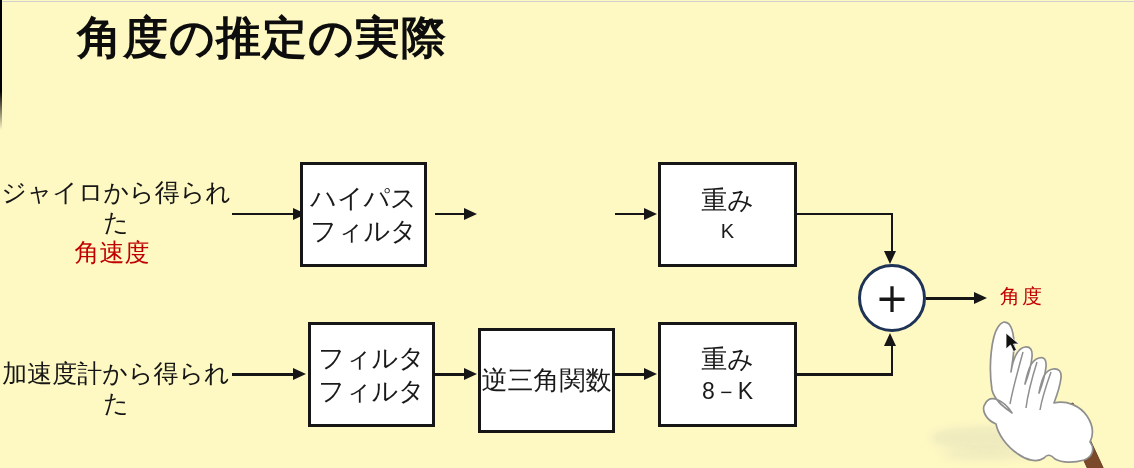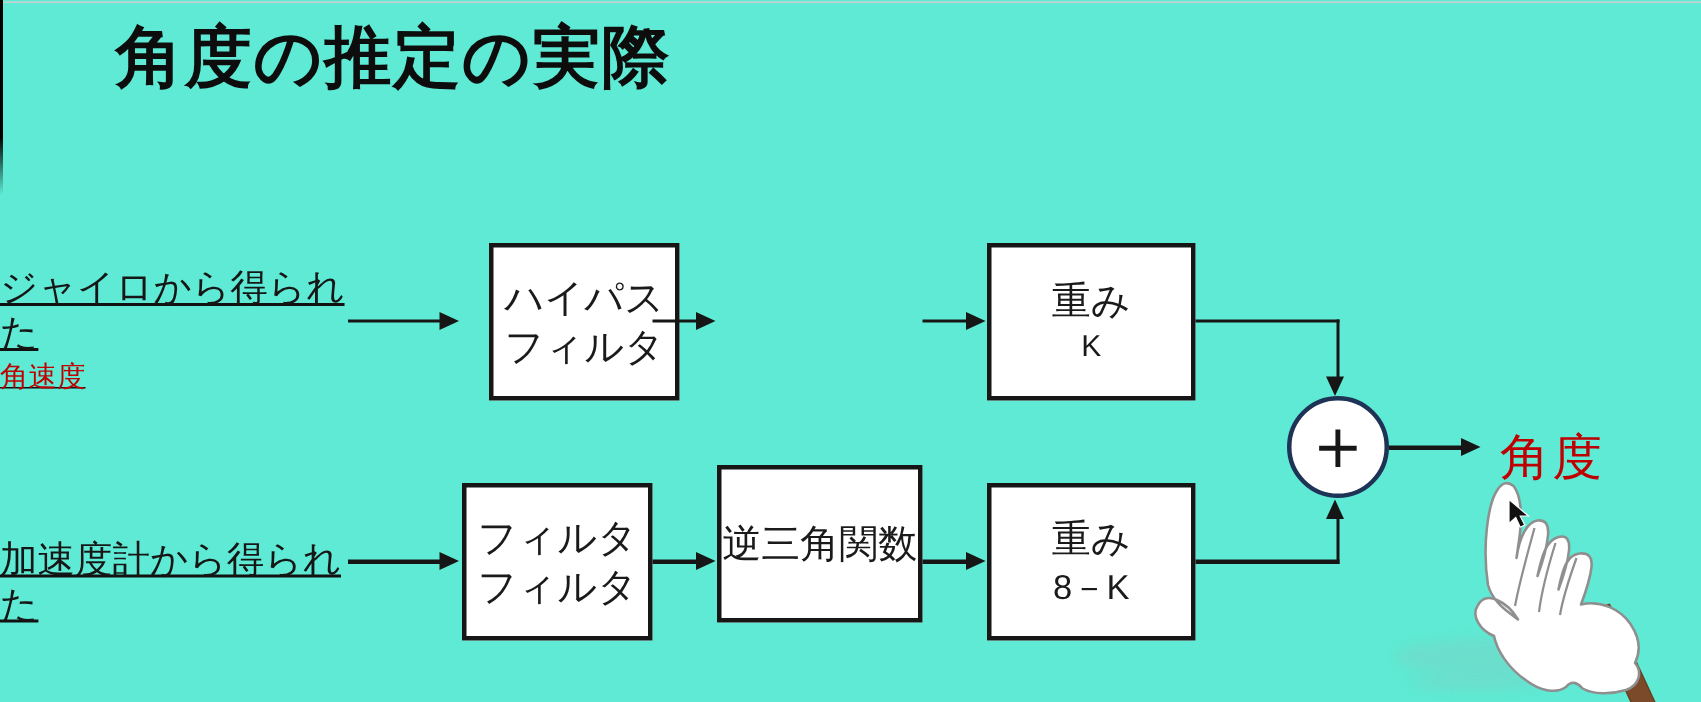--- a/index.html
+++ b/index.html
@@ -1,31 +1,31 @@
 <!DOCTYPE html>
 <html><head>
 <meta charset="utf-8">
 <style>
   html,body{margin:0;padding:0;background:#ffffff;}
   #canvas{
-    position:relative;width:1134px;height:468px;background:#5eead4;
+    position:relative;width:1134px;height:468px;background:#fef9c3;
     overflow:hidden;
     font-family:"Liberation Sans","DejaVu Sans",sans-serif;
     color:#111;
   }
   
   .slide-title{
     position:absolute;left:77px;top:8px;
     font-size:45px;font-weight:bold;color:#0d0d0d;letter-spacing:1px;
     white-space:nowrap;
   }
   
-  .src-label{position:absolute;left:0;width:232px;text-align:left;line-height:30px;text-decoration:underline;}
+  .src-label{position:absolute;left:0;width:232px;text-align:center;line-height:30px;}
   .src-label .l1{display:block;font-size:25px;color:#161616;}
-  .src-label .l2{display:block;font-size:19px;color:#c00000;padding-right:8px;}
+  .src-label .l2{display:block;font-size:25px;color:#c00000;padding-right:8px;}
   
   .pbox{
     position:absolute;height:99px;border:3px solid #161616;background:#fff;
     display:flex;flex-direction:column;align-items:center;justify-content:center;
     text-align:center;line-height:33px;
   }
   .pbox .t1{font-size:26px;color:#1a1a1a;display:block;}
   .pbox .t2{font-size:26px;color:#1a1a1a;display:block;}
   .pbox .small{font-size:20px;line-height:28px;}
   .pbox .med{font-size:23px;line-height:30px;}
@@ -43,21 +43,21 @@
     border-bottom:13px solid #161616;}
   
   .summer{
     position:absolute;left:858px;top:264px;width:62px;height:62px;
     border:3.2px solid #1e3356;border-radius:50%;background:#fff;
     display:flex;align-items:center;justify-content:center;
   }
   .summer .plus{font-size:40px;font-weight:400;color:#161616;line-height:62px;
     font-family:"DejaVu Sans",sans-serif;}
   
-  .out-label{position:absolute;left:1000px;top:283px;font-size:33px;color:#c00000;
+  .out-label{position:absolute;left:1000px;top:283px;font-size:20px;color:#c00000;
     letter-spacing:2px;white-space:nowrap;}
   
   .edge-strip{position:absolute;left:0;top:0;width:2px;height:130px;
     background:linear-gradient(#000 70%,rgba(0,0,0,0));}
   .top-line{position:absolute;left:0;top:1px;width:1134px;height:1px;background:#cfcfcf;}
   .smudge{position:absolute;border-radius:50%;background:rgba(170,170,170,0.18);
     filter:blur(4px);}
   
   .hand-wrap{position:absolute;left:982px;top:312px;width:140px;height:170px;}
 </style>
@@ -72,21 +72,21 @@
   <div class="slide-title">角度の推定の実際</div>
 
   <div class="src-label" style="top:177px;">
     <span class="l1">ジャイロから得られた</span>
     <span class="l2">角速度</span>
   </div>
 
   <div class="shaft-h" style="left:232px;top:212.7px;width:62px;"></div>
   <div class="head-right" style="left:293px;top:207.5px;"></div>
 
-  <div class="pbox" style="left:326px;top:162px;width:121px;">
+  <div class="pbox" style="left:300px;top:162px;width:121px;">
     <span class="t1">ハイパス</span>
     <span class="t2">フィルタ</span>
   </div>
 
   <div class="shaft-h" style="left:435px;top:212.7px;width:30px;"></div>
   <div class="head-right" style="left:464px;top:207.5px;"></div>
 
 
   <div class="shaft-h" style="left:615px;top:212.7px;width:30px;"></div>
   <div class="head-right" style="left:644px;top:207.5px;"></div>
@@ -108,21 +108,21 @@
   <div class="head-right" style="left:293px;top:368px;"></div>
 
   <div class="pbox" style="left:308px;top:322px;width:121px;">
     <span class="t1">フィルタ</span>
     <span class="t2">フィルタ</span>
   </div>
 
   <div class="shaft-h" style="left:435px;top:373.2px;width:30px;"></div>
   <div class="head-right" style="left:464px;top:368px;"></div>
 
-  <div class="pbox" style="left:478px;top:310px;width:131px;">
+  <div class="pbox" style="left:478px;top:328px;width:131px;">
     <span class="t1">逆三角関数</span>
   </div>
 
   <div class="shaft-h" style="left:615px;top:373.2px;width:30px;"></div>
   <div class="head-right" style="left:644px;top:368px;"></div>
 
   <div class="pbox" style="left:658px;top:322px;width:133px;">
     <span class="t1">重み</span>
     <span class="t2 med">8－K</span>
   </div>

